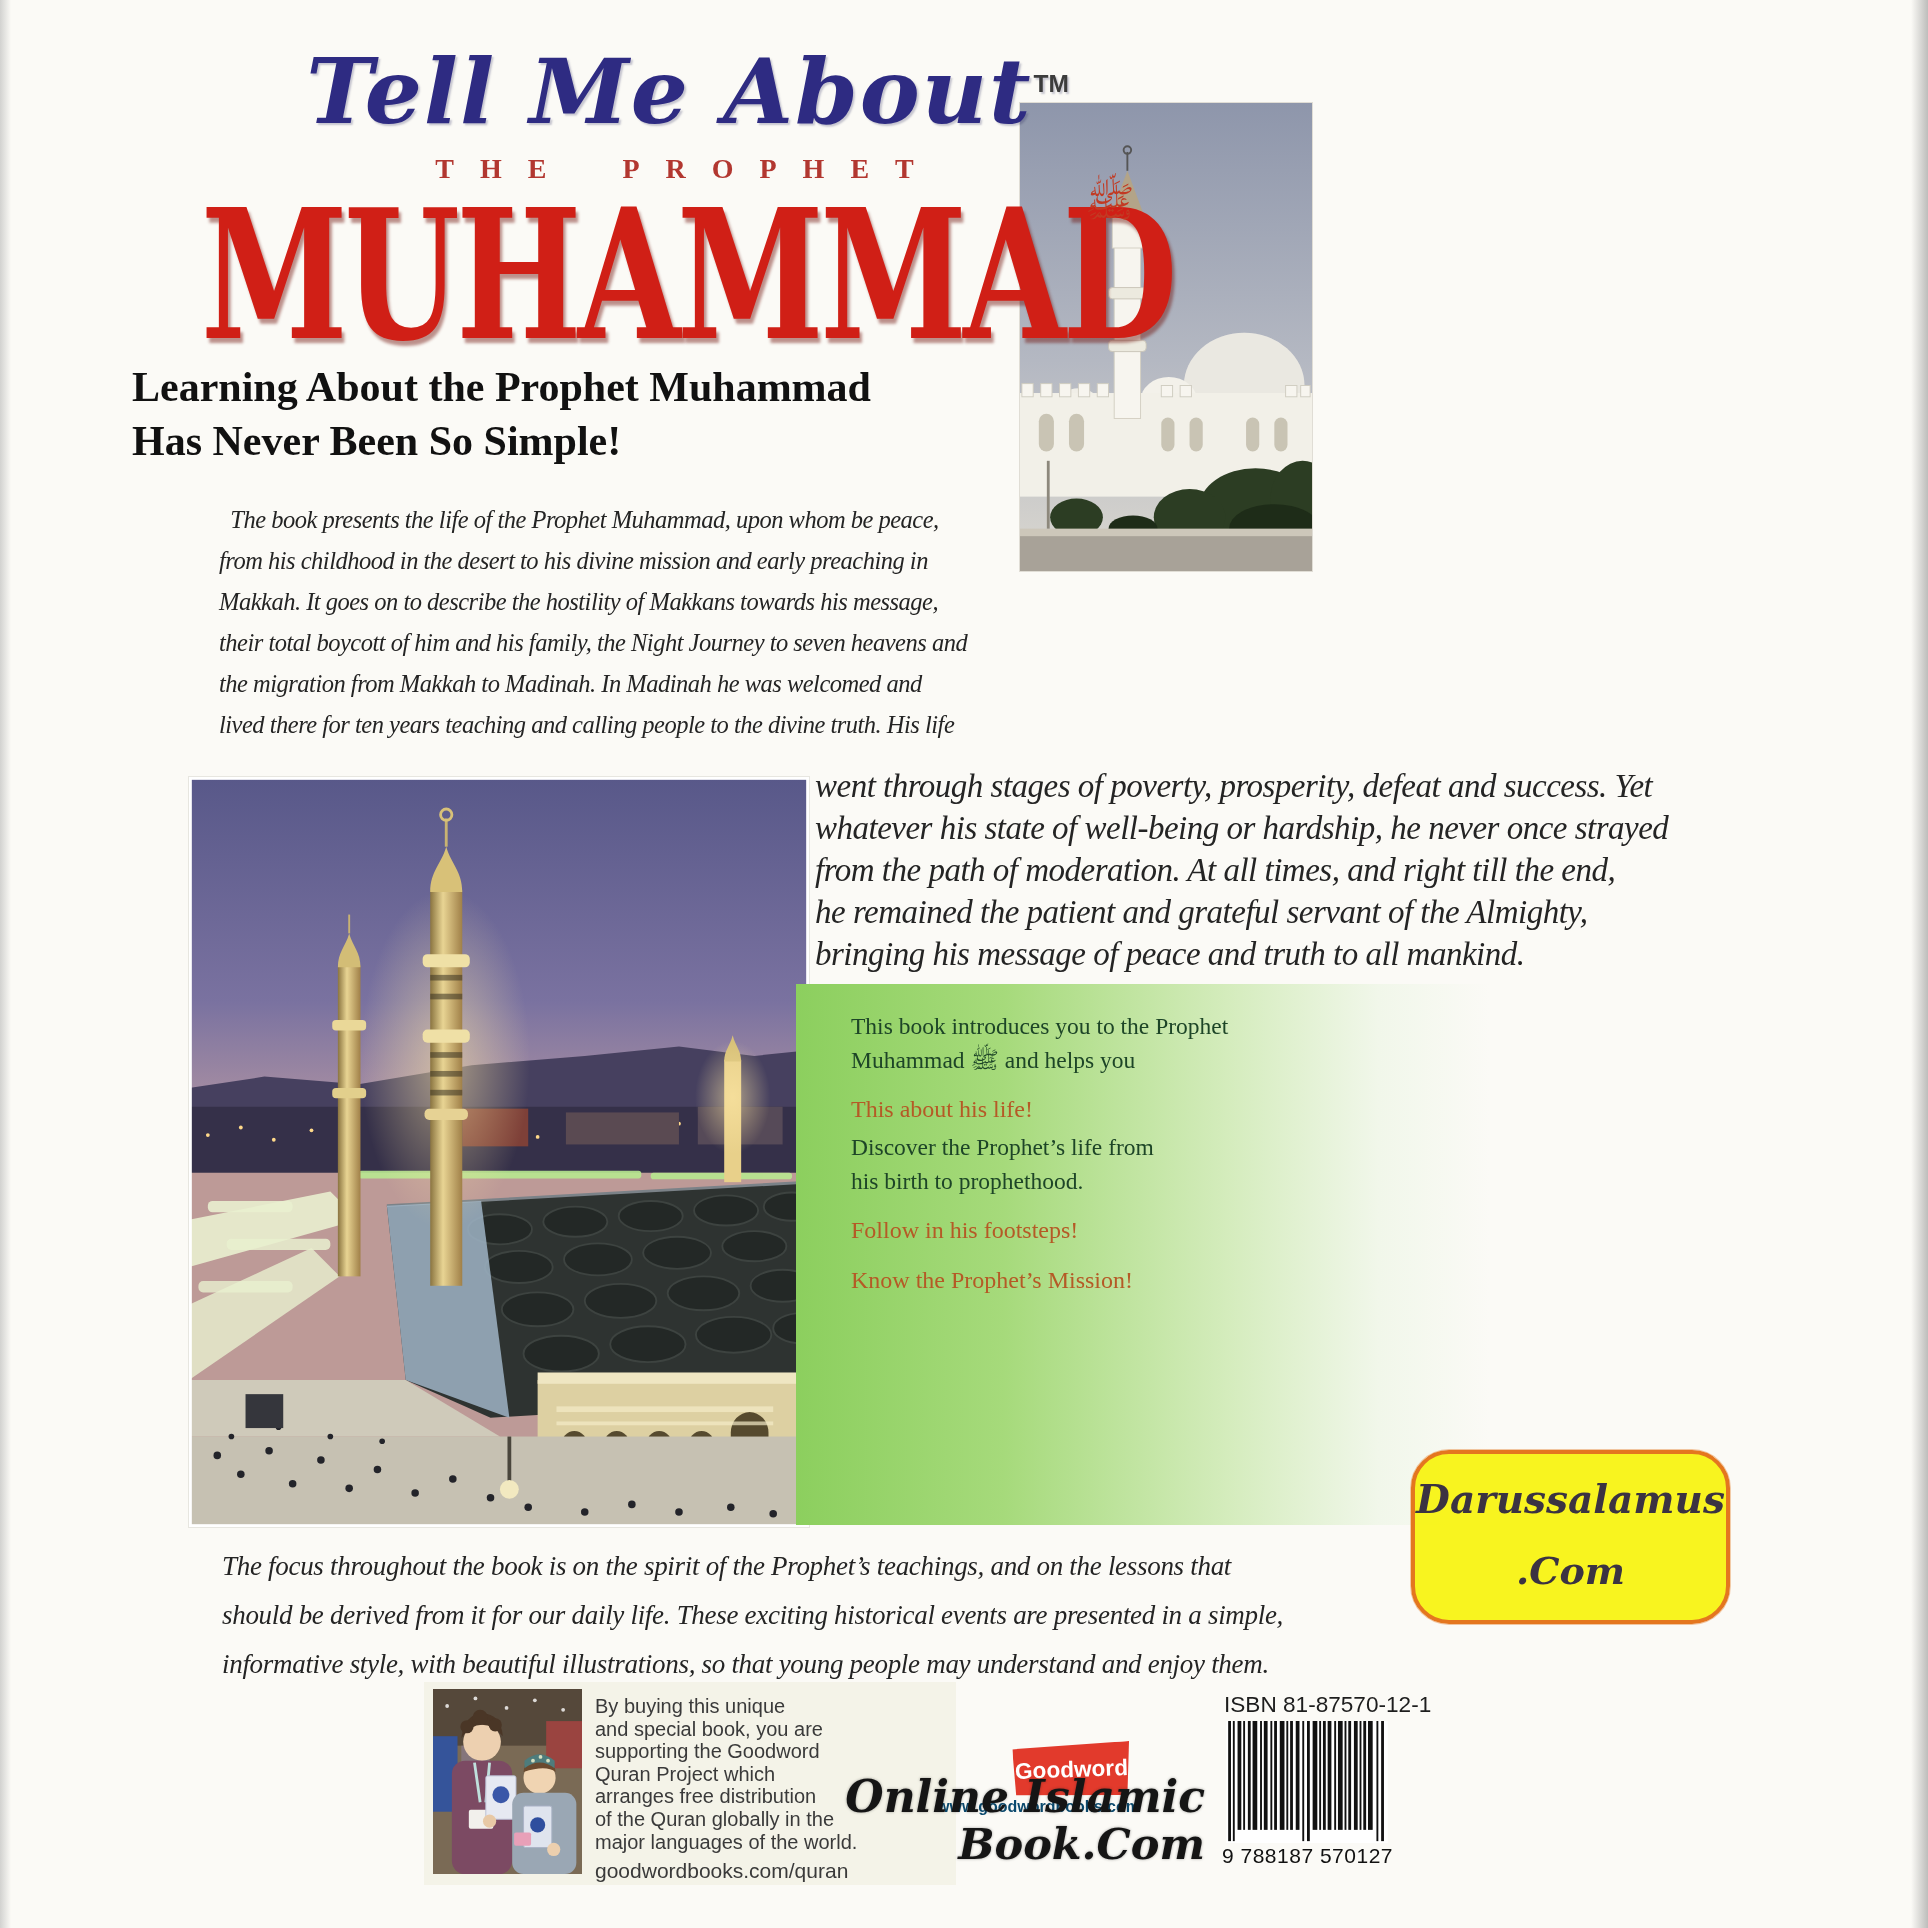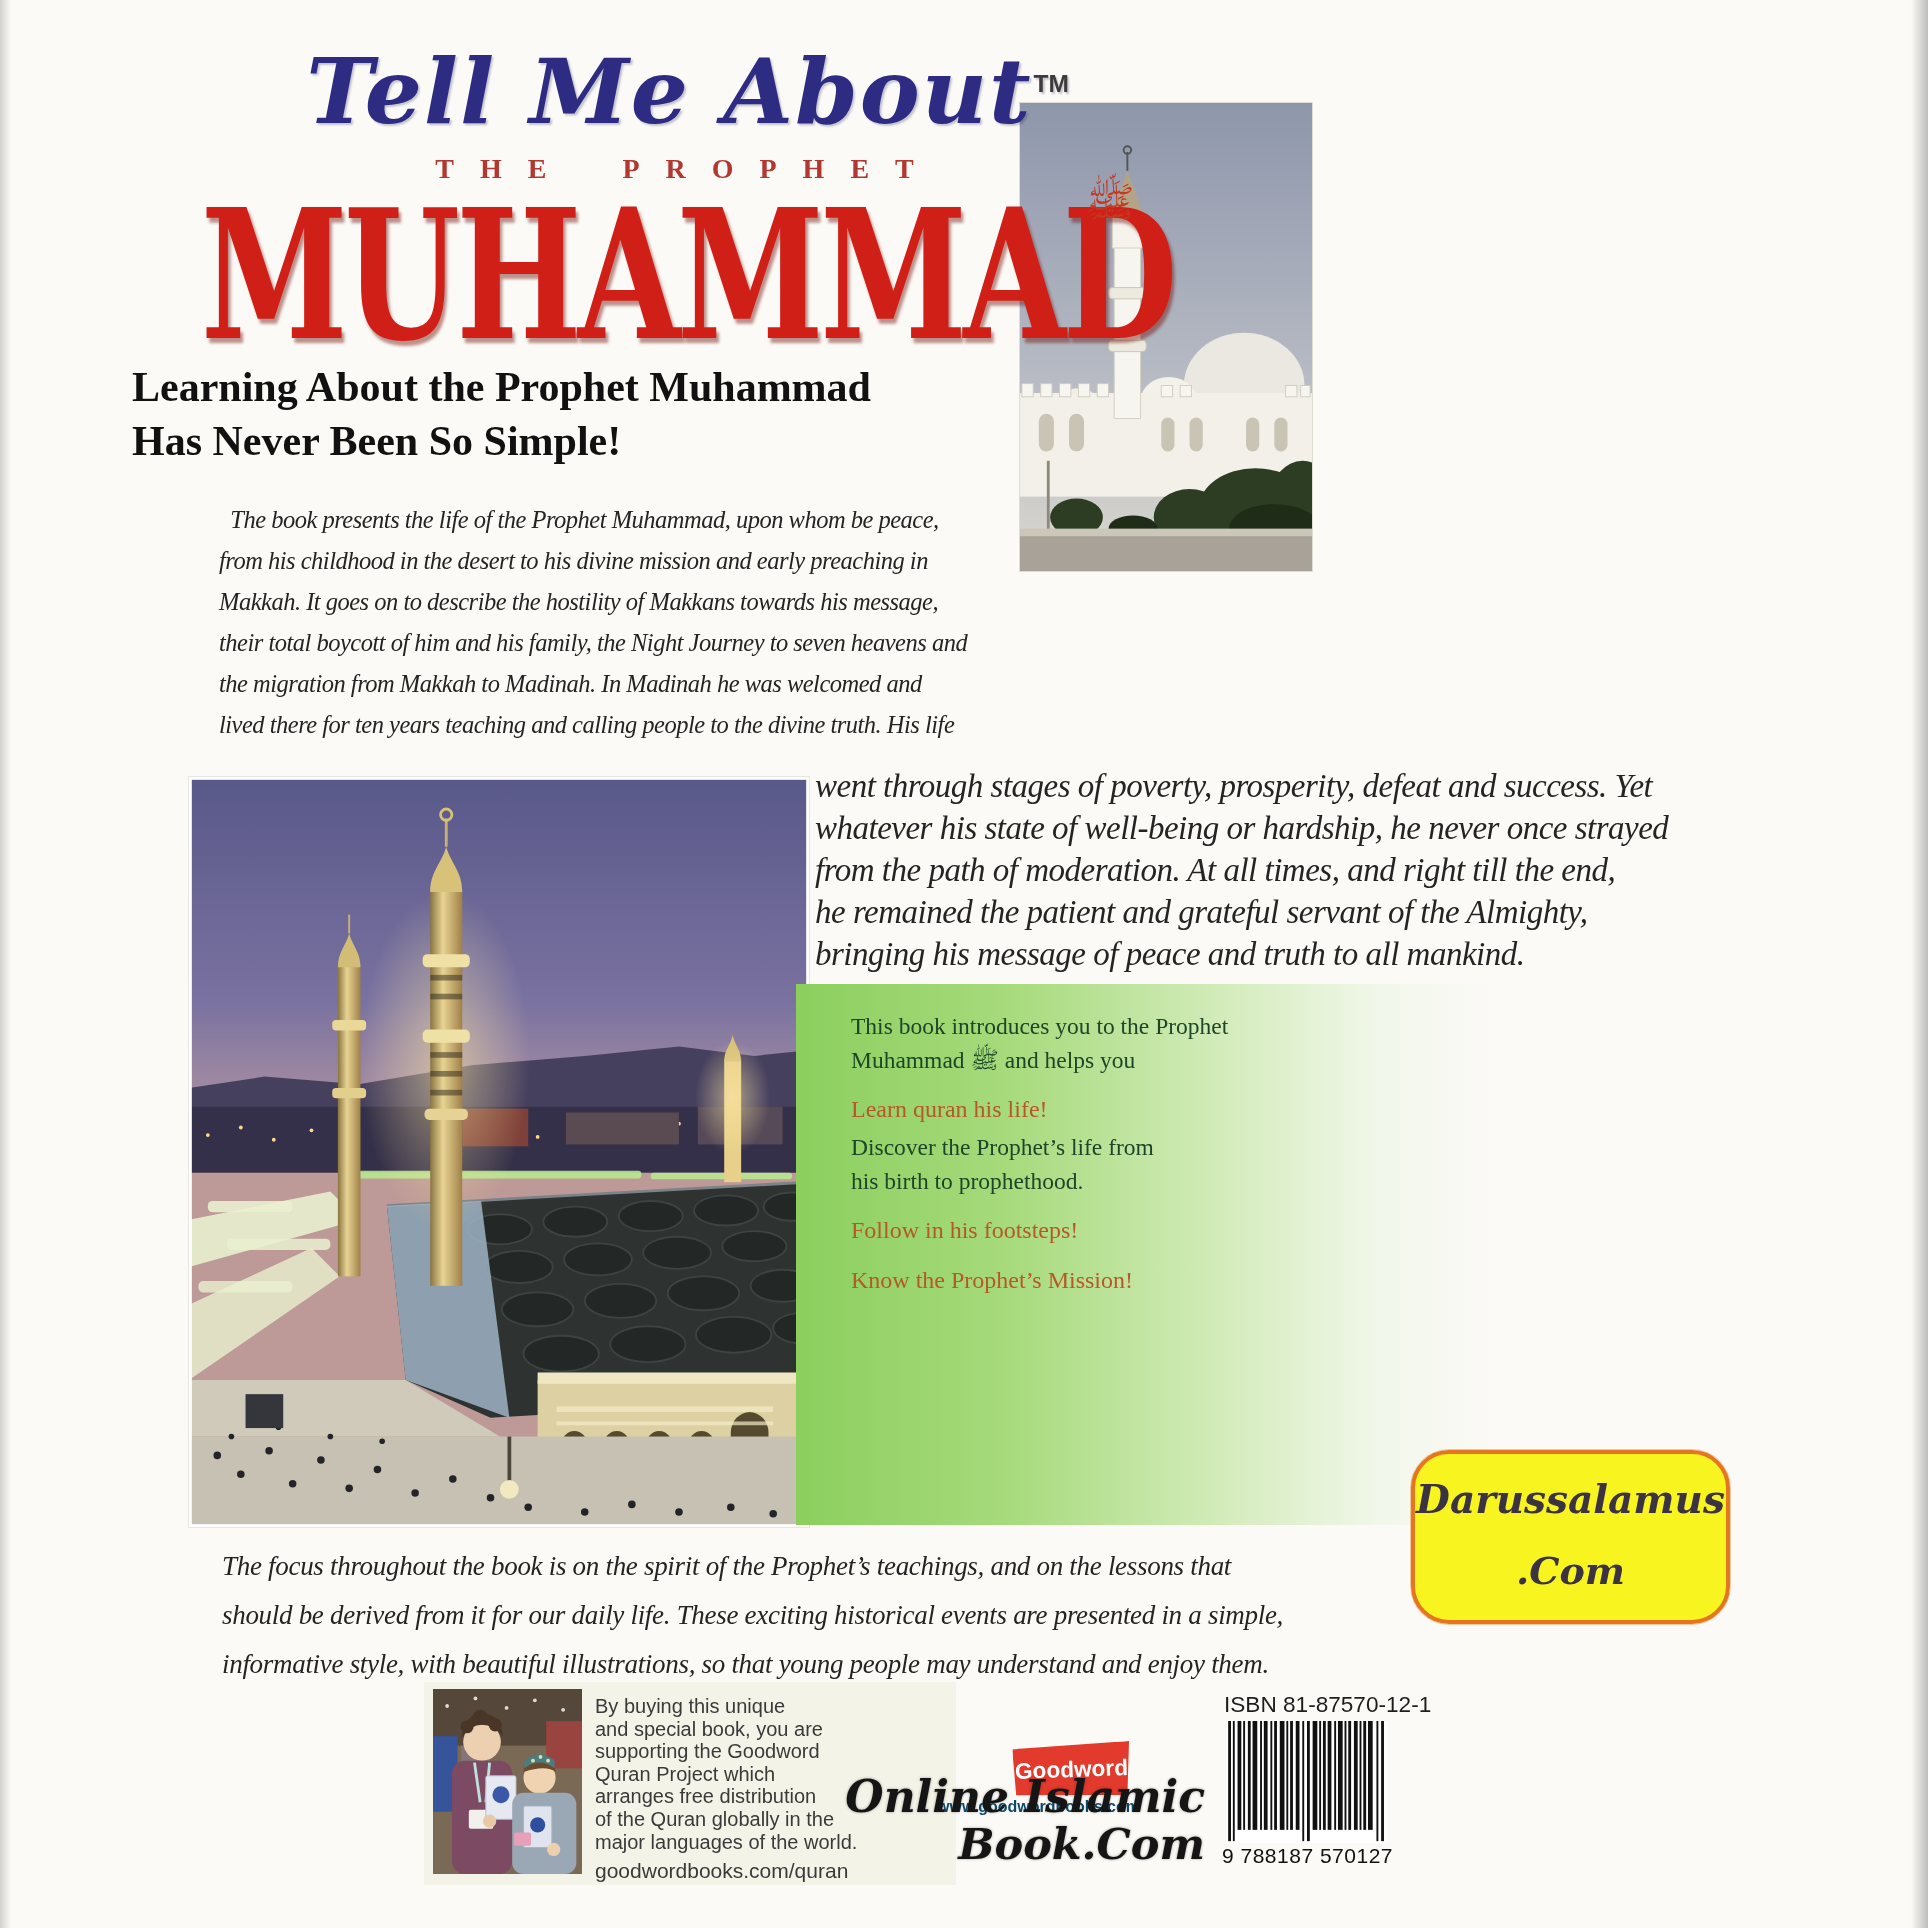--- a/index.html
+++ b/index.html
@@ -318,21 +318,21 @@
     <rect x="60" y="655" width="40" height="36" fill="#35363c"></rect>
     <line x1="340" y1="700" x2="340" y2="760" stroke="#4a463c" stroke-width="4"></line>
     <circle cx="340" cy="756" r="10" fill="#f2e9c0"></circle>
     <rect x="0" y="0" width="658" height="796" fill="none" stroke="#ffffff" stroke-width="6"></rect>
   </svg>
 
   <div class="abs gbox">
     <div class="gbox-inner">
       <div class="g-intro">This book introduces you to the Prophet
 Muhammad ﷺ and helps you</div>
-      <div class="g-head">Learn quran his life!</div>
+      <div class="g-head">This about his life!</div>
       <div class="g-body">Discover the Prophet’s life from
 his birth to prophethood.</div>
       <div class="g-head">Follow in his footsteps!</div>
       <div class="g-head">Know the Prophet’s Mission!</div>
     </div>
   </div>
 
   <div class="abs closing">The focus throughout the book is on the spirit of the Prophet’s teachings, and on the lessons that
 should be derived from it for our daily life. These exciting historical events are presented in a simple,
 informative style, with beautiful illustrations, so that young people may understand and enjoy them.</div>

